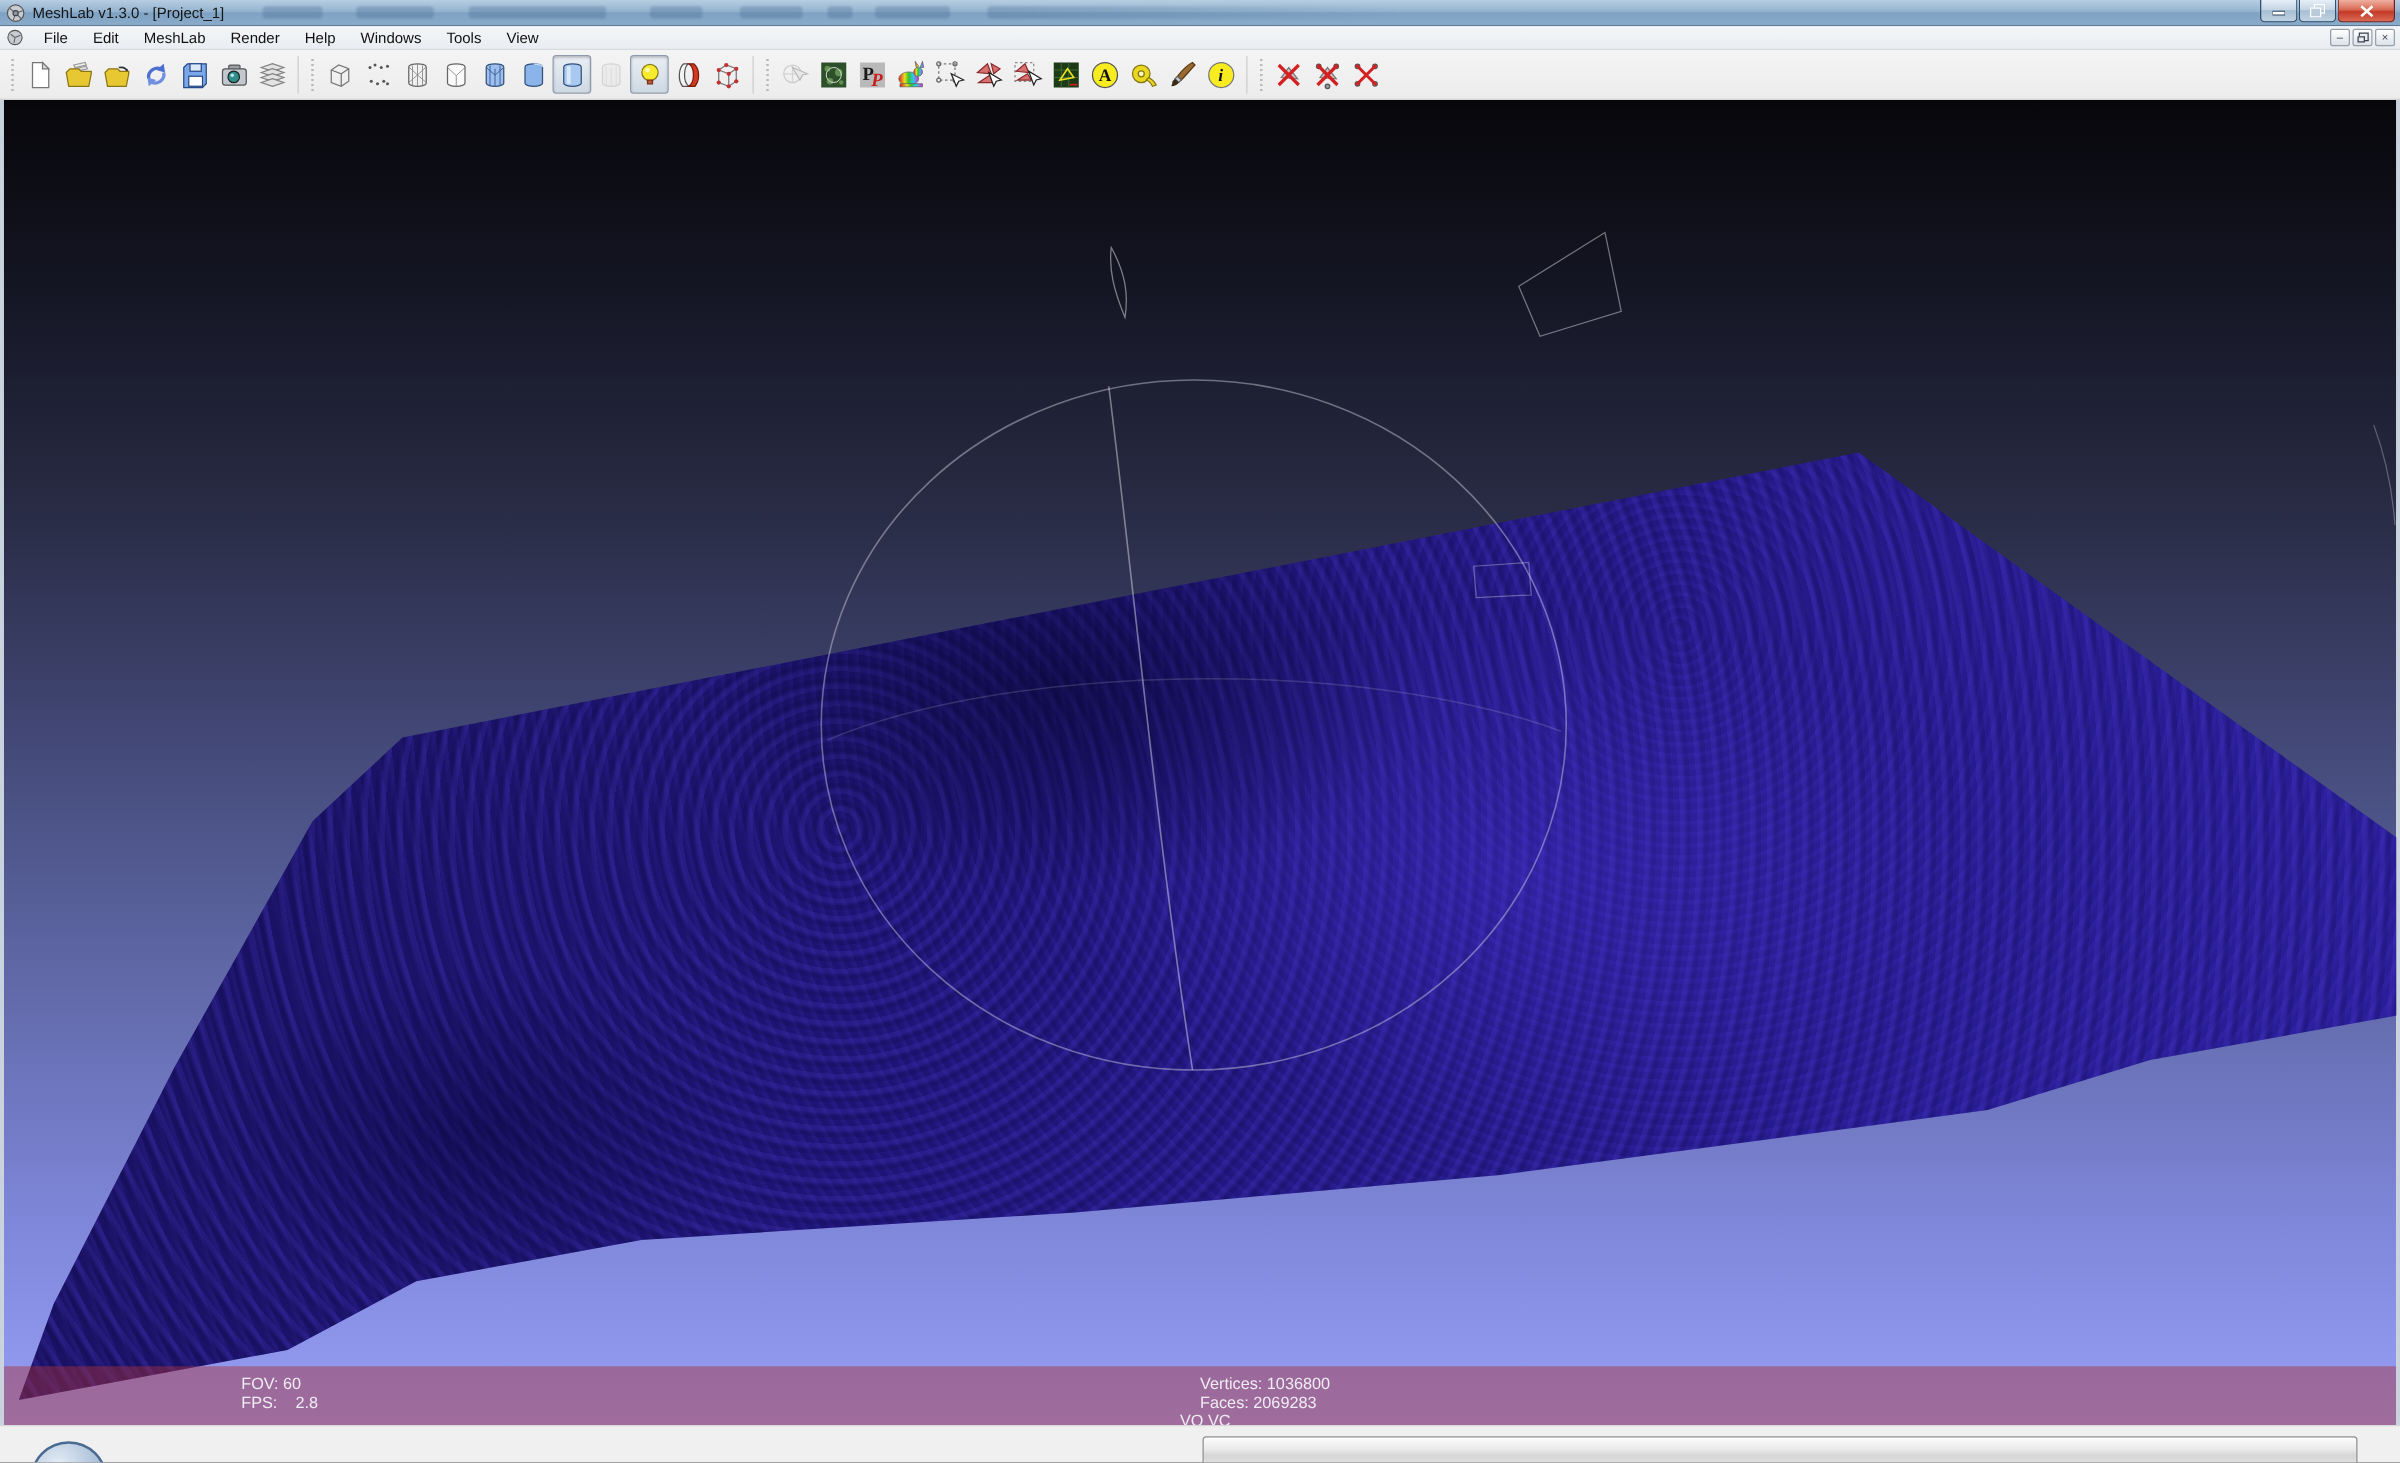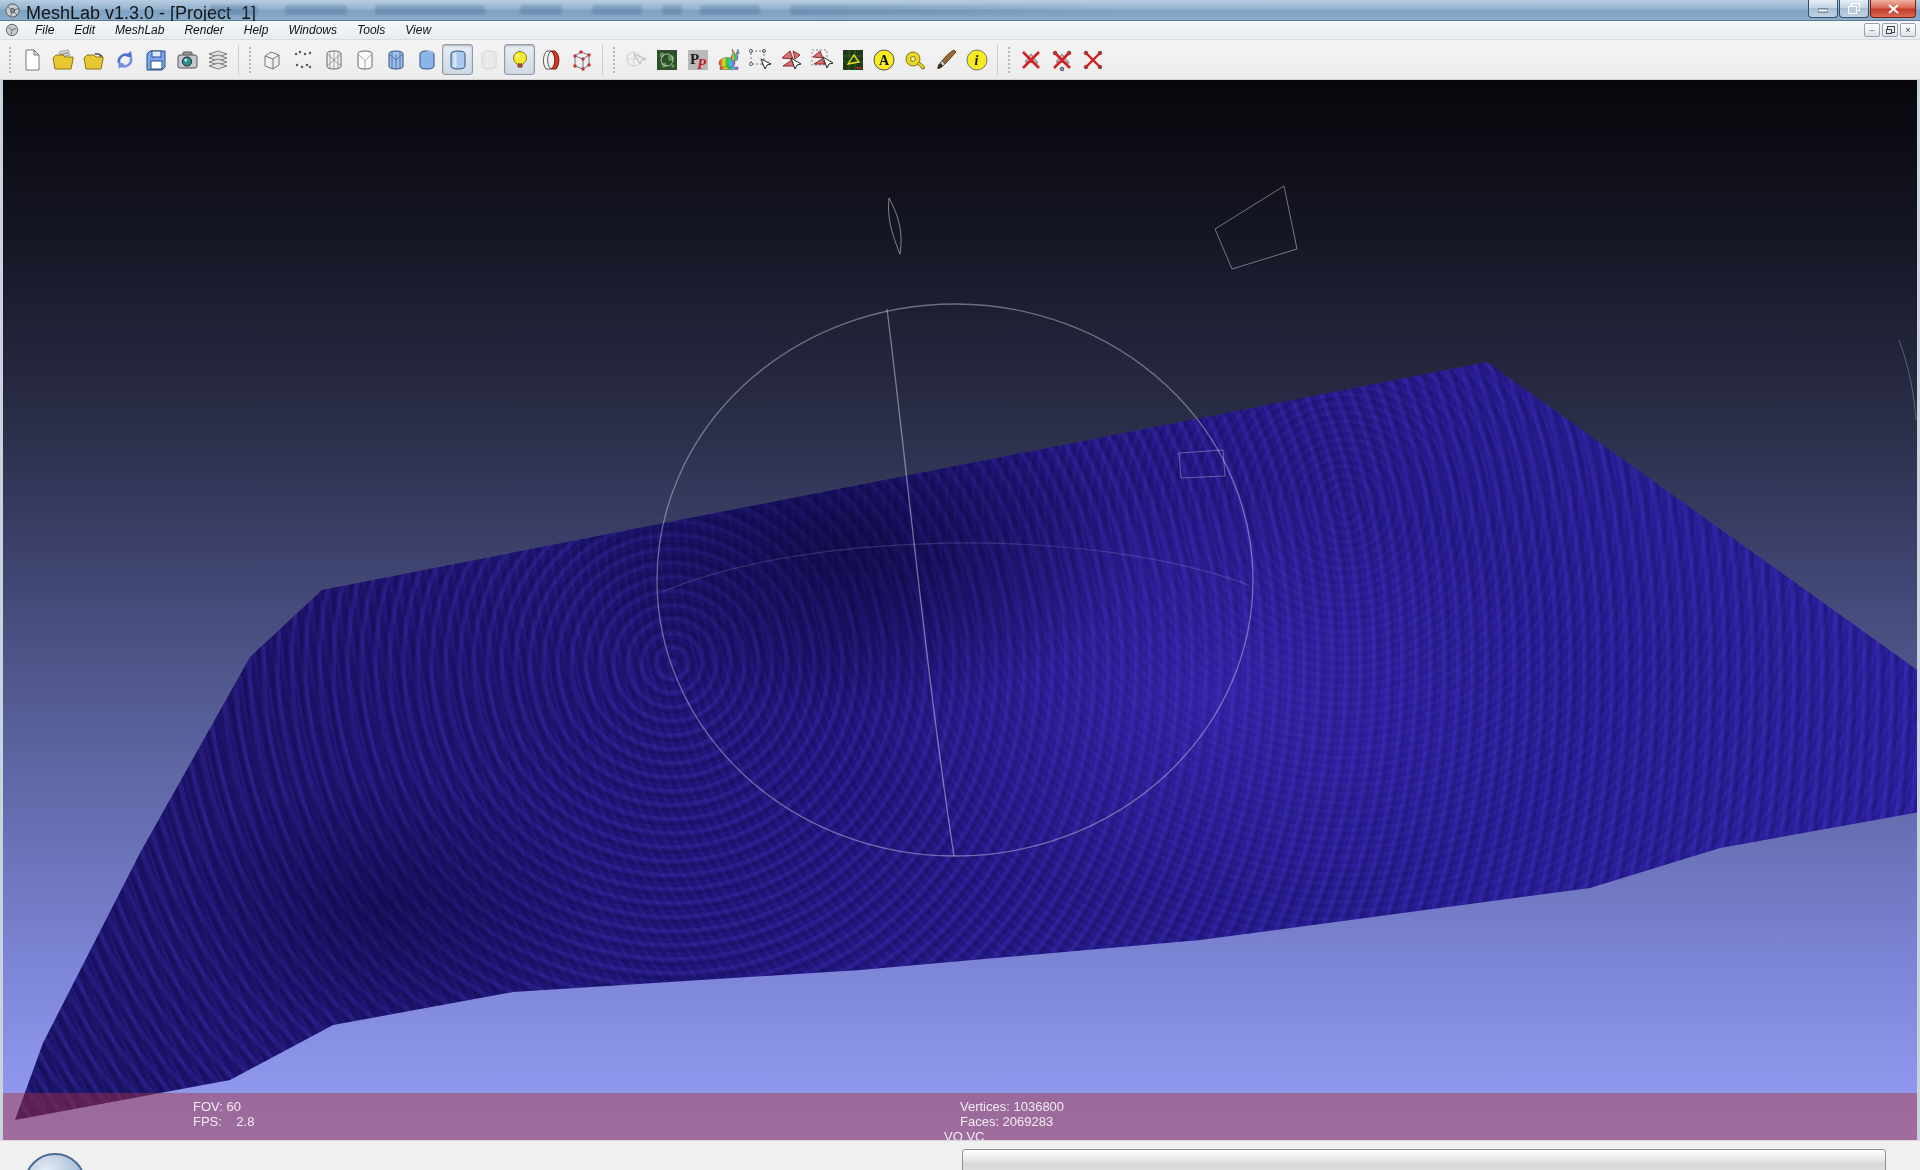--- a/index.html
+++ b/index.html
@@ -4,33 +4,33 @@
 <style>
   * { box-sizing: border-box; margin: 0; padding: 0; }
   body { font-family: "Liberation Sans", sans-serif; background:#000; }
   #app { position:relative; width:1920px; height:1170px; overflow:hidden; background:#f0f0f0; }
 
   
   .titlebar { position:absolute; left:0; top:0; width:1920px; height:21px;
     background:linear-gradient(180deg,#b7cde1 0%,#95b4d0 45%,#7fa2c4 52%,#8aabca 100%);
     border-bottom:1px solid #5c7a96; }
   .app-icon { position:absolute; left:5px; top:3px; width:15px; height:15px; }
-  .title-text { position:absolute; left:26px; top:3px; font-size:18px; color:#141414; }
+  .title-text { position:absolute; left:26px; top:3px; font-size:12px; color:#141414; }
   .smudge { position:absolute; top:5px; height:10px; border-radius:3px; background:#3d6288; opacity:.28; filter:blur(1px); }
   .win-controls { position:absolute; right:4px; top:0; display:flex; }
   .win-btn { width:30px; height:18px; border:1px solid #33506b; border-top:none;
     border-radius:0 0 4px 4px; background:linear-gradient(180deg,#e6eef6 0%,#c4d5e4 45%,#a8bfd3 50%,#c0d2e2 100%);
     display:flex; align-items:center; justify-content:center; margin-left:1px; }
   .win-btn.close { width:46px; background:linear-gradient(180deg,#f0b0a0 0%,#d96a55 45%,#c43a28 55%,#d96a55 100%); border-color:#7c1f14; }
   .win-btn svg { display:block; }
 
   
   .menubar { position:absolute; left:0; top:21px; width:1920px; height:19px;
     background:linear-gradient(180deg,#f4f6f8,#e9edf1); border-bottom:1px solid #d8dce0;
-    display:flex; align-items:center;font-style:italic; }
+    display:flex; align-items:center; }
   .mdi-icon { width:14px; height:14px; margin:0 6px 0 5px; }
   .menu-item { padding:1px 10px 2px 10px; font-size:12px; color:#111; }
   .mdi-controls { position:absolute; right:4px; top:2px; display:flex; gap:2px; }
   .mdi-btn { width:16px; height:14px; border:1px solid #98a0ac; border-radius:2px;
     background:linear-gradient(180deg,#ffffff,#dde3e9); display:flex; align-items:center; justify-content:center;
     font-size:9px; color:#39424e; line-height:1; }
   .mdi-restore-glyph { width:6px; height:5px; border:1px solid #39424e; box-shadow:2px -2px 0 -0px #e9edf1, 2px -2px 0 1px #39424e; margin-top:2px; margin-right:2px;}
 
   
   .toolbar { position:absolute; left:0; top:40px; width:1920px; height:40px;

